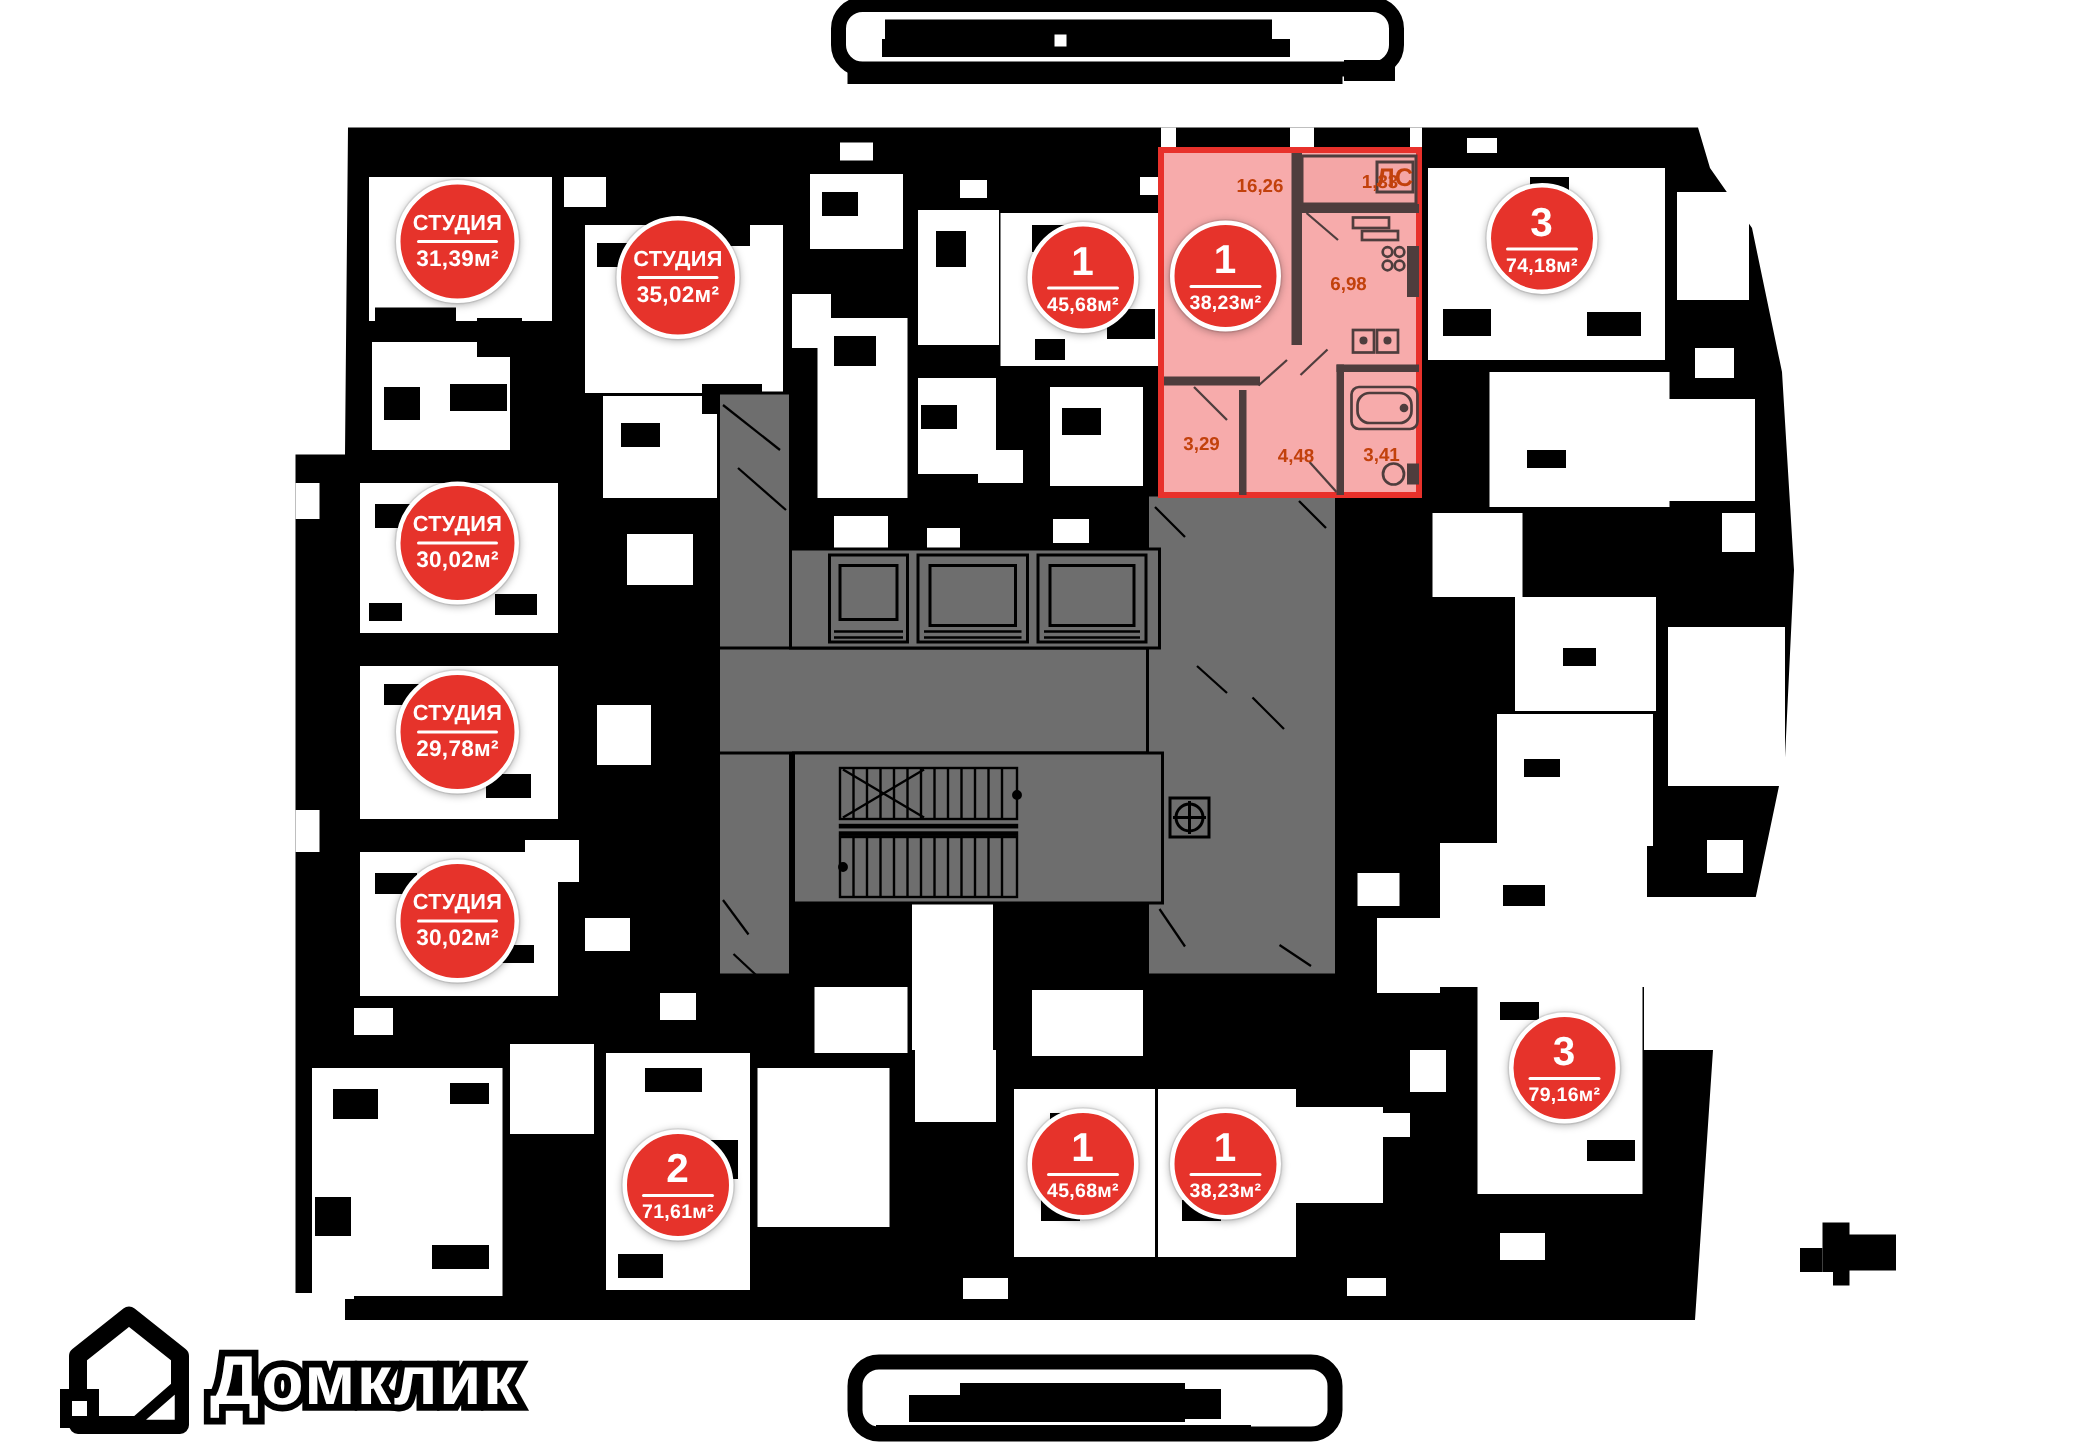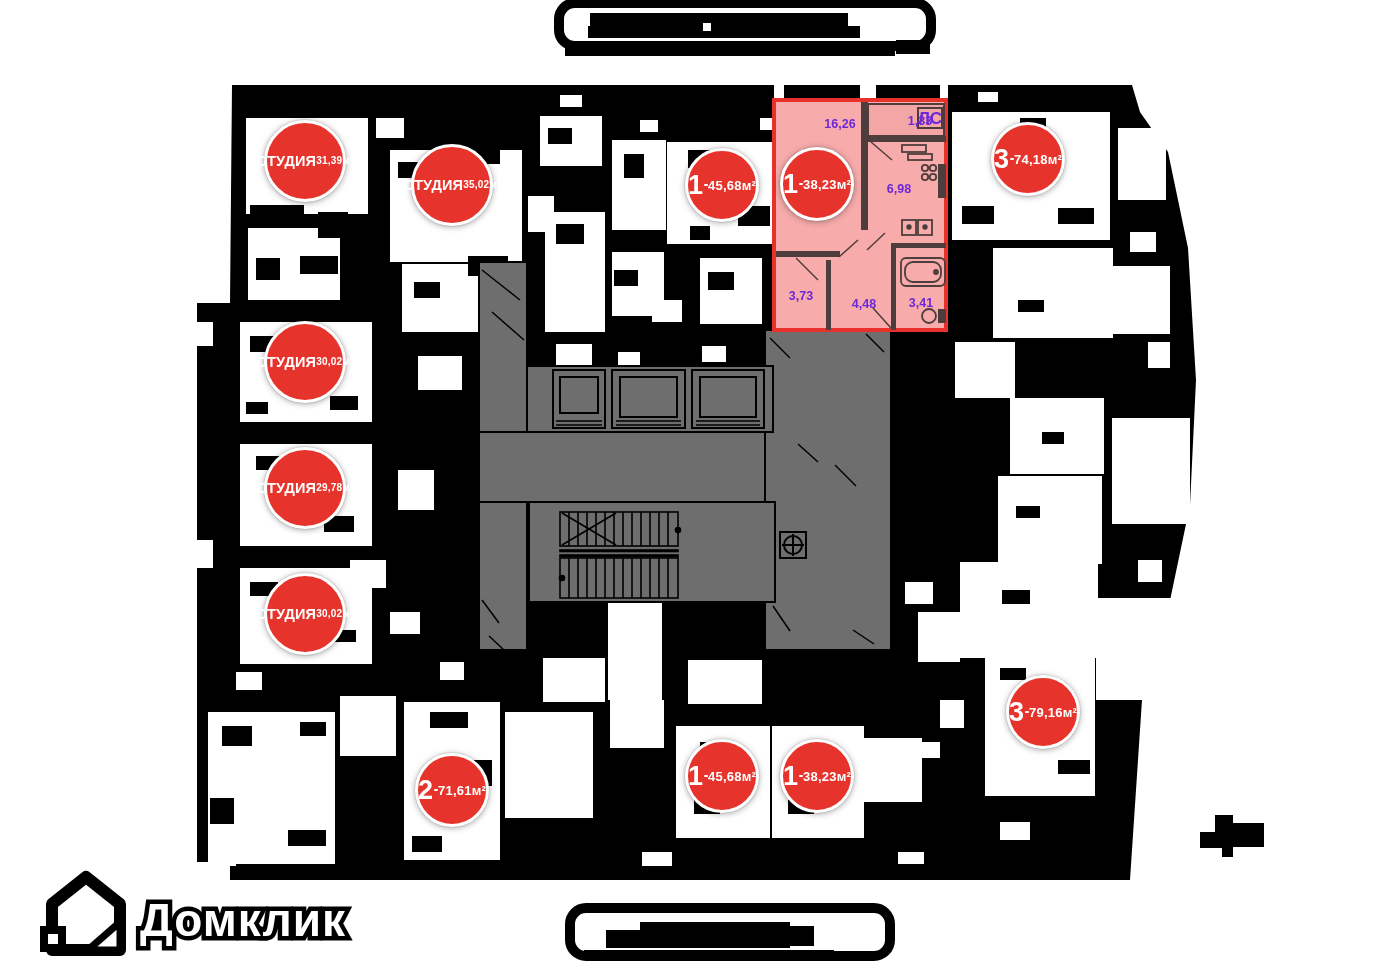--- a/index.html
+++ b/index.html
@@ -6,34 +6,34 @@
   body{width:1400px;height:966px;overflow:hidden;font-family:"Liberation Sans",sans-serif;}
   .stage{position:relative;width:1400px;height:966px;background:#fff;}
   .stage svg{position:absolute;left:0;top:0;}
 
   
   .badge{
     position:absolute;transform:translate(-50%,-50%);
     width:68px;height:68px;border-radius:50%;
     background:#e6332b;border:3px solid #fff;
     box-shadow:0 0 0 1px rgba(0,0,0,.08),0 1px 6px rgba(0,0,0,.35);
-    color:#fff;display:flex;align-items:center;justify-content:center;
+    color:#fff;display:flex;flex-direction:column;align-items:center;justify-content:center;
     text-align:center;line-height:1;z-index:30;cursor:pointer;user-select:none;
   }
   .badge--studio{width:76px;height:76px;}
   .badge .b-label{font-weight:bold;font-size:27px;letter-spacing:.5px;}
   .badge--studio .b-label{font-size:14.5px;letter-spacing:.2px;}
   .badge .b-divider{width:72%;height:2.5px;background:#fff;margin:3px 0 3px 0;border-radius:1px;}
   .badge .b-area{font-weight:bold;font-size:13px;letter-spacing:.2px;}
-  .badge--studio .b-area{font-size:10px;}
+  .badge--studio .b-area{font-size:15px;}
 
   
   .dim{
     position:absolute;transform:translate(-50%,-50%);
-    font-weight:bold;font-size:12.5px;color:#6d28d9;z-index:25;white-space:nowrap;
+    font-weight:bold;font-size:12.5px;color:#c2410c;z-index:25;white-space:nowrap;
   }
   .dim--tag{font-size:17px;}
 </style>
 </head>
 <body>
 
 <div class="stage">
 
 <svg width="1400" height="966" viewBox="0 0 1400 966" xmlns="http://www.w3.org/2000/svg">
 
@@ -313,21 +313,21 @@
     </g>
     <text x="100" y="66" font-family="Liberation Sans, sans-serif" font-size="46" font-weight="bold" fill="#fff" stroke="#000" stroke-width="9" style="paint-order:stroke" letter-spacing="1">Домклик</text>
   </g>
 </svg>
 
   <div>
     <span class="dim" style="left:840px;top:124px">16,26</span>
     <span class="dim" style="left:920px;top:121px">1,33</span>
     <span class="dim dim--tag" style="left:930px;top:119px">ЛС</span>
     <span class="dim" style="left:899px;top:189px">6,98</span>
-    <span class="dim" style="left:801px;top:296px">3,73</span>
+    <span class="dim" style="left:801px;top:296px">3,29</span>
     <span class="dim" style="left:864px;top:304px">4,48</span>
     <span class="dim" style="left:921px;top:303px">3,41</span>
   </div>
 
   <div id="badges-layer">
       <div class="badge badge--studio" style="left: 305px; top: 161px;">
       <span class="b-label">СТУДИЯ</span>
       <span class="b-divider"></span>
       <span class="b-area">31,39м²</span>
     </div>

